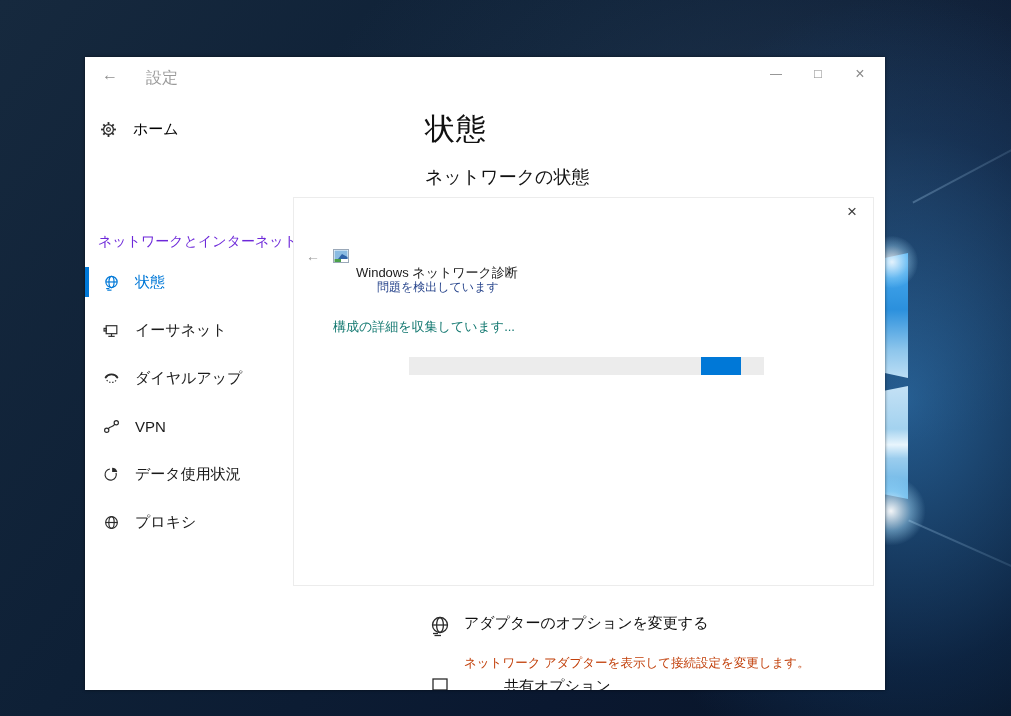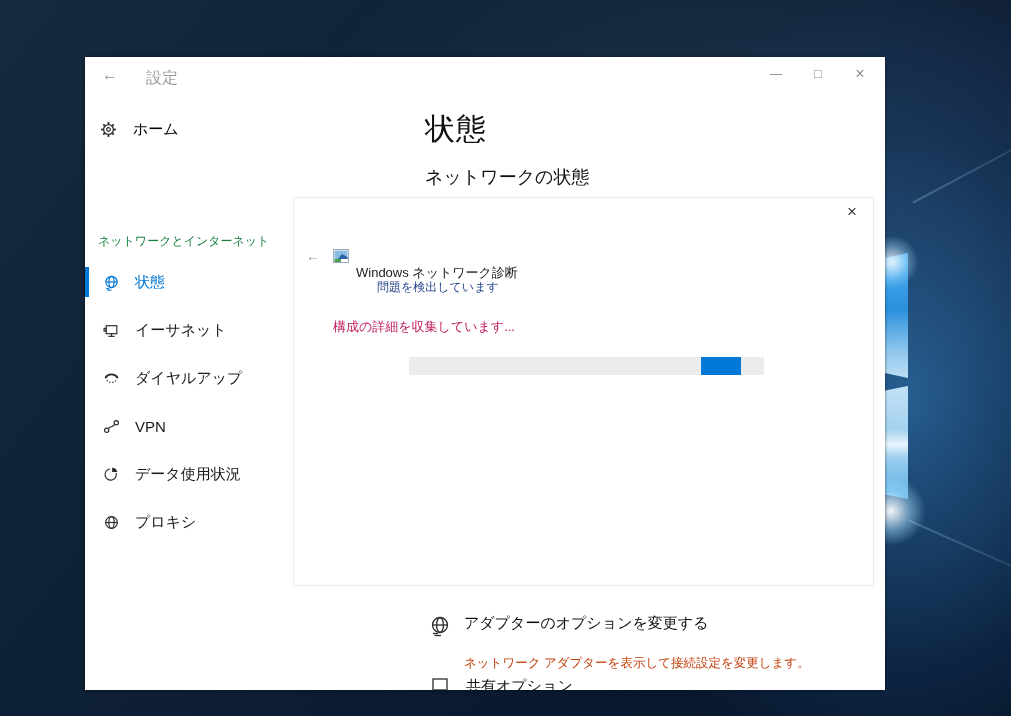--- a/index.html
+++ b/index.html
@@ -50,51 +50,51 @@
   .home-row { position:absolute; left:15px; top:63px; display:flex; align-items:center; }
   .home-row .nav-icon { margin-right:16px; }
   .home-label { font-size:15px; color:#000000; }
 
   .search-box { position:absolute; left:15px; top:106px; width:288px; height:30px;
     border:1px solid #8a8a8a; background:#fff; display:flex; align-items:center; }
   .search-input { flex:1; border:none; outline:none; font-size:13px; color:#767676;
     padding:0 8px; font-family:inherit; background:transparent; }
   .search-glyph { width:26px; text-align:center; }
 
-  .section-label { position:absolute; left:13px; top:176px; font-size:12px; color:#15803d; }
+  .section-label { position:absolute; left:13px; top:176px; font-size:14px; color:#6d28d9; }
 
   .nav-item { position:absolute; left:0; width:290px; height:30px; display:flex; align-items:center; }
   .nav-item .nav-icon { margin-left:18px; width:17px; height:17px; }
   .nav-label { margin-left:15px; font-size:15px; color:#1a1a1a; }
   .nav-item.selected .nav-label { color:#0078d7; }
   .accent-bar { position:absolute; left:0; top:210px; width:4px; height:30px; background:#0078d7; }
 
   
   .page-title { position:absolute; left:340px; top:52px; font-size:30px; font-weight:300;
     color:#111; letter-spacing:1px; }
   .section-title { position:absolute; left:340px; top:108px; font-size:18px; color:#111; }
 
   .page-link { position:absolute; display:flex; }
   .page-link .link-icon { width:24px; height:24px; margin-right:12px; }
   .link-title { font-size:15px; color:#111; }
   .link-desc { font-size:12.5px; color:#c2410c; margin-top:22px; }
   .link1 { left:343px; top:557px; }
-  .link2 { left:345px; top:620px; }
+  .link2 { left:345px; top:620px;gap:38px; }
 
   
   .dialog { position:absolute; left:208px; top:140px; width:581px; height:389px;
     background:#fff; border:1px solid #ececec; }
   .dlg-close { position:absolute; left:545px; top:2px; width:26px; height:24px;
     font-size:17px; color:#3c3c3c; text-align:center; line-height:24px; }
   .dlg-header { position:absolute; left:12px; top:32px; display:flex; align-items:center; }
   .dlg-back { font-size:14px; color:#9a9a9a; margin-right:13px; }
   .dlg-icon { width:16px; height:16px; margin-right:7px; }
   .dlg-title { font-size:13px; color:#1a1a1a;margin-top:34px; }
   .dlg-heading { position:absolute; left:39px; top:81px; font-size:12px; color:#28458c;margin-left:44px; }
-  .dlg-status { position:absolute; left:39px; top:120px; font-size:13px; color:#be185d; }
+  .dlg-status { position:absolute; left:39px; top:120px; font-size:13px; color:#0f766e; }
   .progress-track { position:absolute; left:115px; top:159px; width:355px; height:18px;
     background:#ececec; overflow:hidden; }
   .progress-fill { position:absolute; left:292px; top:0; width:40px; height:18px; background:#0078d7; }
 
   svg { display:block; }
 </style>
 </head>
 <body>
 
 <div class="stage">

